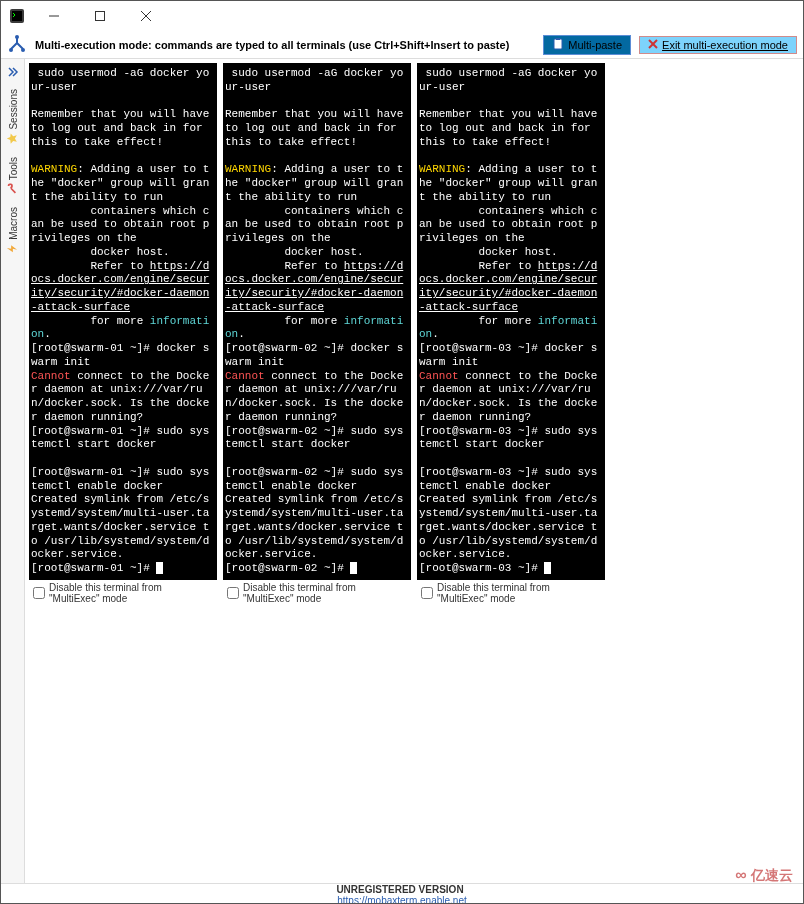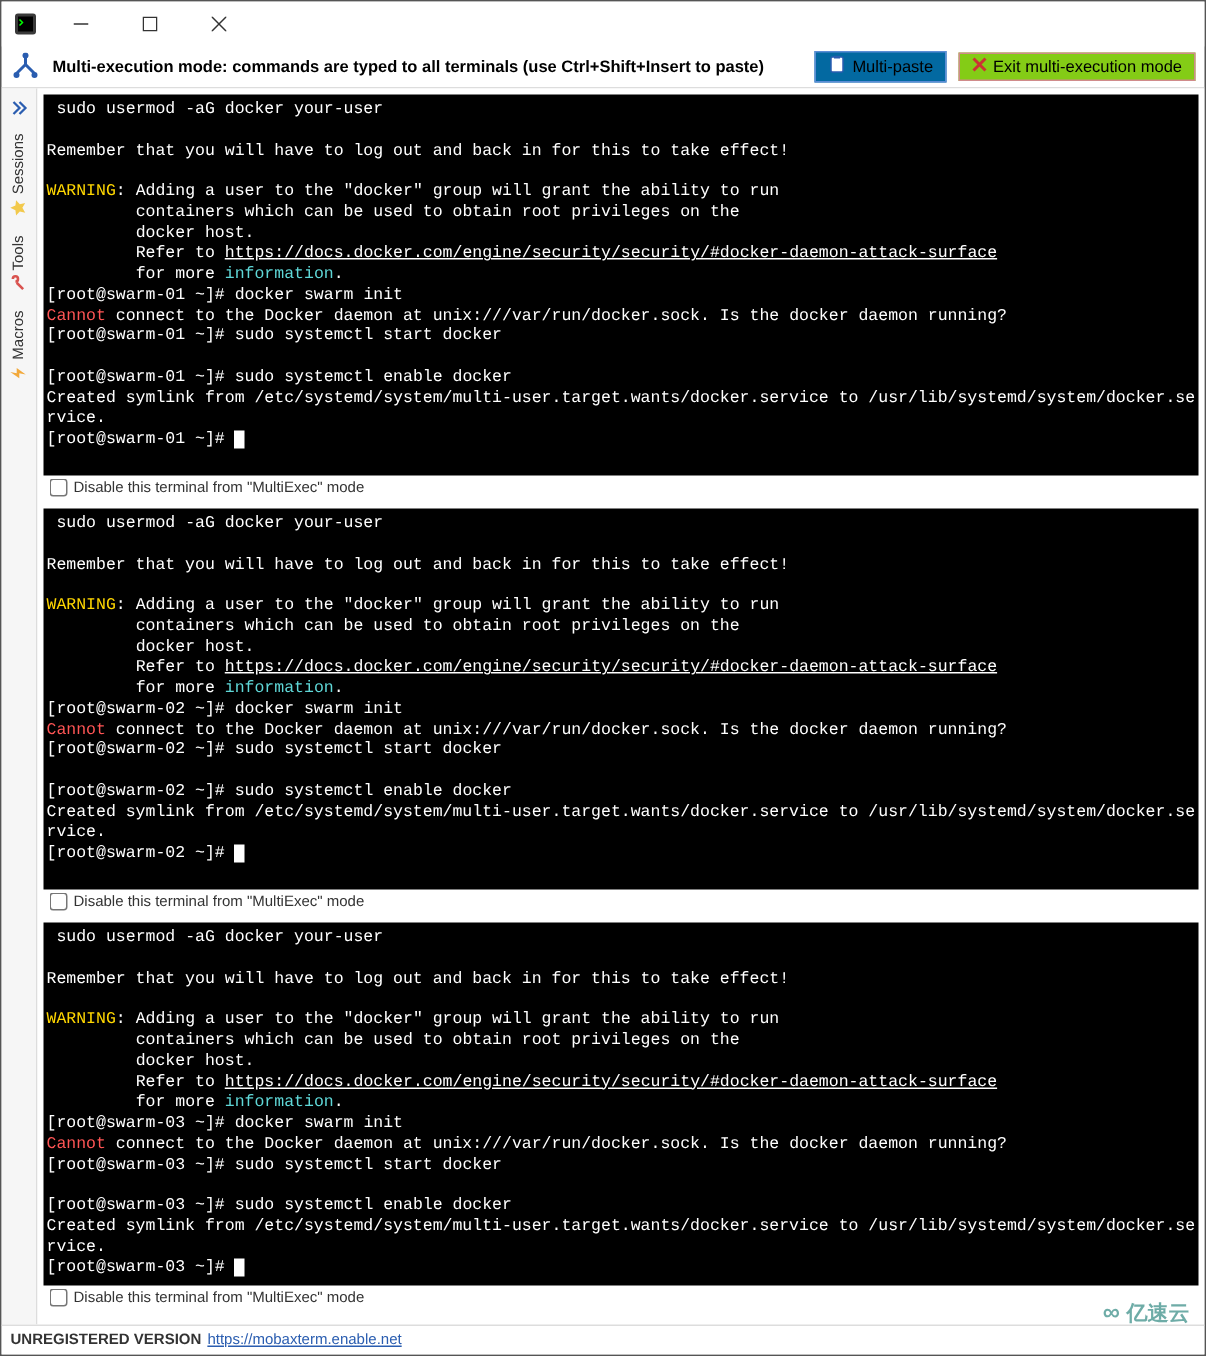--- a/index.html
+++ b/index.html
@@ -6,39 +6,39 @@
 body { font-family:"Segoe UI",Tahoma,sans-serif; font-size:12px; background:#fff; width:804px; height:904px; overflow:hidden; border:1px solid #555; position:relative; }
 .titlebar { height:30px; display:flex; align-items:center; padding:0 2px; background:#fff; }
 .titlebar-icon { width:16px; height:16px; margin:0 6px; display:flex; align-items:center; justify-content:center; }
 .titlebar-title { flex:1; font-size:12px; color:#444; }
 .win-controls { display:flex; }
 .win-btn { width:46px; height:30px; display:flex; align-items:center; justify-content:center; color:#333; font-size:12px; }
 .modebar { height:28px; display:flex; align-items:center; padding:0 6px; gap:8px; border-bottom:1px solid #ddd; }
 .modebar-icon { width:20px; height:20px; display:flex; align-items:center; justify-content:center; }
 .modebar-text { font-weight:bold; font-size:11px; color:#000; flex:1; white-space:nowrap; overflow:hidden; }
 .tb-btn { display:flex; align-items:center; gap:4px; border:1px solid #5b8dd6; background:#0369a1; padding:2px 8px; font-size:11px; cursor:pointer; }
-.tb-btn.exit { border-color:#d08b8b; background:#84cc16; }
+.tb-btn.exit { border-color:#d08b8b; background:#7dd3fc;text-decoration:underline; }
 .main { display:flex; height:calc(100% - 30px - 28px - 20px); }
 .sidebar { width:24px; background:#f6f6f6; border-right:1px solid #ddd; display:flex; flex-direction:column; align-items:center; padding-top:4px; gap:2px; }
 .side-item { writing-mode:vertical-rl; transform:rotate(180deg); font-size:10px; color:#333; padding:4px 0; display:flex; align-items:center; gap:3px; cursor:pointer; }
 .side-icon { width:14px; height:14px; transform:rotate(90deg); }
-.termgrid { flex:1; padding:4px; display:grid; grid-template-columns:1fr; grid-template-rows:1fr 1fr; gap:6px; background:#fff; }
+.termgrid { flex:1; padding:4px; display:grid; grid-template-columns:1fr 1fr 1fr 1fr; grid-template-rows:1fr 1fr; gap:6px; background:#fff; }
 .termwrap { display:flex; flex-direction:column; }
 .terminal { flex:1; background:#000; color:#fff; font-family:Consolas,"Courier New",monospace; font-size:11px; line-height:1.25; padding:4px 2px; overflow:hidden; white-space:pre-wrap; word-break:break-all; }
 .termchk { display:flex; align-items:center; gap:4px; padding:2px 4px; font-size:10px; color:#333; }
 .termchk input { width:12px; height:12px; }
 .yellow { color:#ffd700; }
 .red { color:#ff5555; }
 .cyan { color:#5fd7d7; }
 .ul { text-decoration:underline; }
 .cursor { display:inline-block; width:7px; height:12px; background:#fff; vertical-align:text-bottom; }
-.statusbar { position:absolute; bottom:0; left:0; right:0; height:20px; background:#fff; border-top:1px solid #ddd; display:flex; align-items:center; padding:0 6px; font-size:10px; color:#333; }
+.statusbar { position:absolute; bottom:0; left:0; right:0; height:20px; background:#fff; border-top:1px solid #ddd; display:flex; align-items:center; padding:0 6px; font-size:10px; color:#333;flex-direction:column; }
 .statusbar b { font-weight:bold; margin-right:4px; }
 .statusbar a { color:#2a5db0; }
-.watermark { position:absolute; right:10px; bottom:18px; opacity:.6; font-size:14px; color:#0f766e; font-weight:bold; font-family:"Microsoft YaHei",sans-serif; }
+.watermark { position:absolute; right:10px; bottom:18px; opacity:.6; font-size:14px; color:#b91c1c; font-weight:bold; font-family:"Microsoft YaHei",sans-serif; }
 .expand-icon { width:14px; height:14px; margin:2px 0 4px 0; }
 </style>
 </head>
 <body>
 
 <div class="titlebar">
   <span class="titlebar-icon">
     <svg viewBox="0 0 16 16" width="16" height="16">
         <rect x="1" y="1" width="14" height="14" rx="2" fill="#3a3a3a"></rect>
         <rect x="3" y="3" width="10" height="10" fill="#000"></rect>

